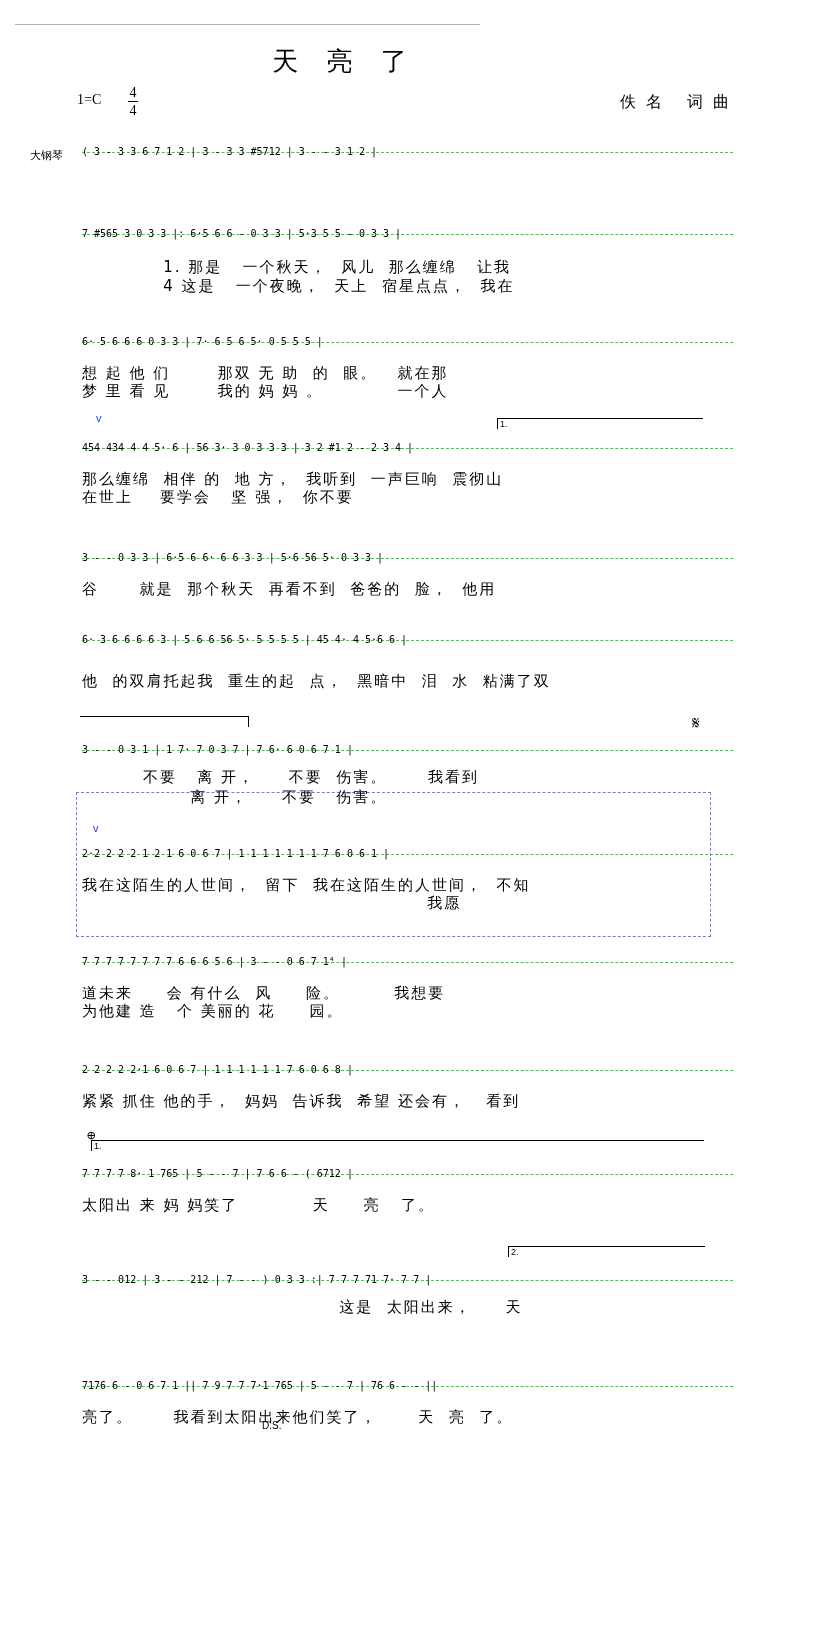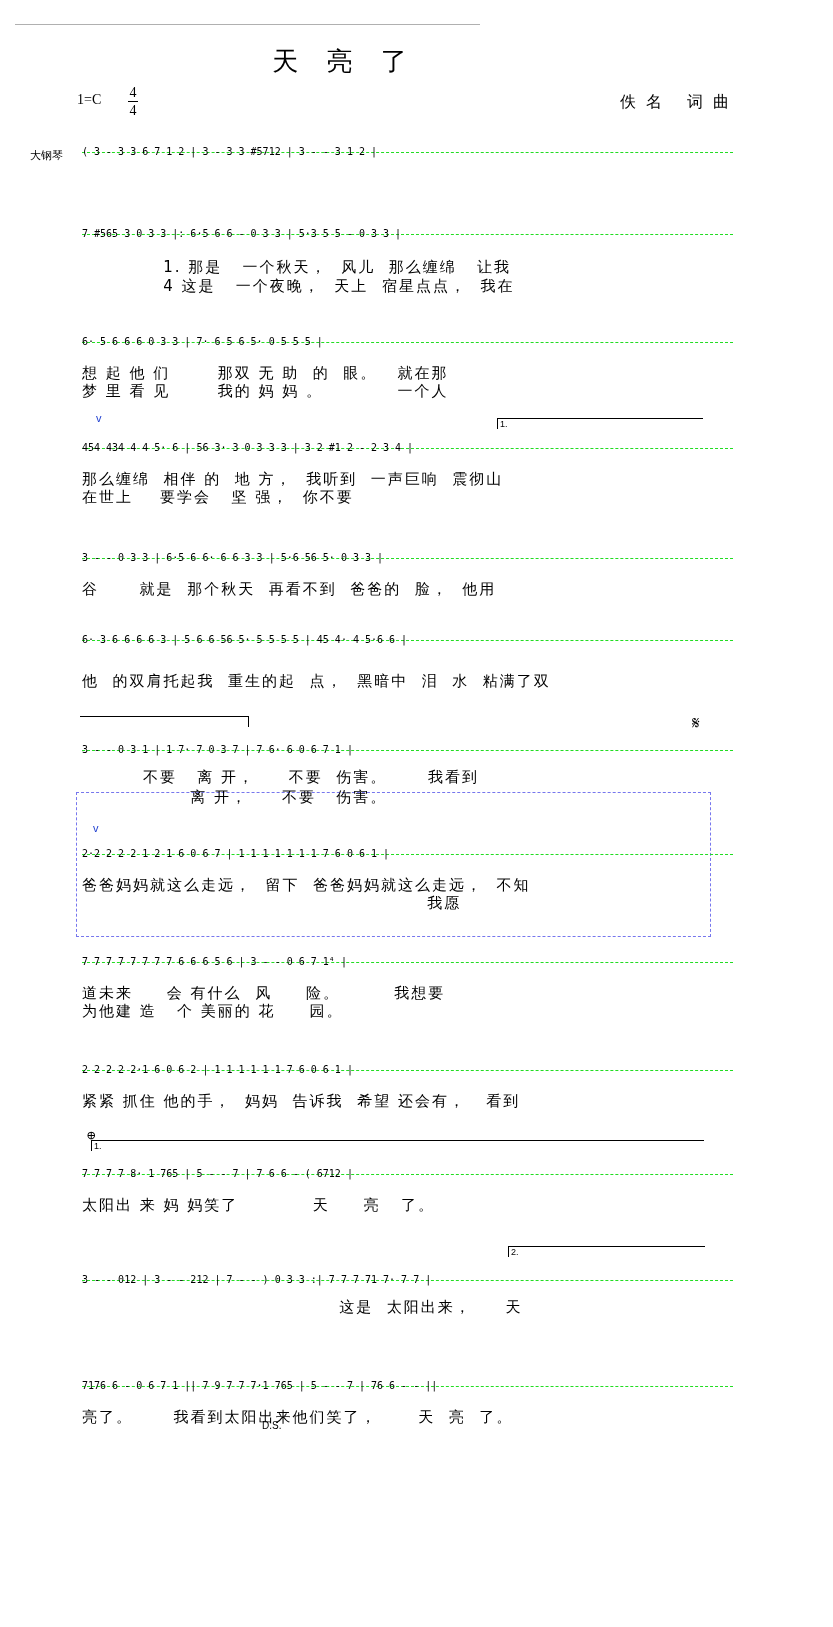--- a/index.html
+++ b/index.html
@@ -93,34 +93,34 @@
   <div class="staffline" style="top:12px"></div>
   <div class="notes" style="top:2px">3 - - 0 3 1 | 1 7· 7 0 3 7 | 7 6· 6 0 6 7 1 |</div>
   <div class="lyric" style="top:30px">         不要   离 开，     不要  伤害。      我看到</div>
   <div class="lyric" style="top:50px">                离 开，     不要   伤害。</div>
 </div>
 
 <div class="system" style="top:842px">
   <div class="breath" style="left:93px;top:-20px">v</div>
   <div class="staffline" style="top:12px"></div>
   <div class="notes" style="top:2px">2·2 2 2 2 1 2 1 6 0 6 7 | 1 1 1 1 1 1 1 7 6 0 6 1 |</div>
-  <div class="lyric" style="top:34px">爸爸妈妈就这么走远，  留下  爸爸妈妈就这么走远，  不知</div>
+  <div class="lyric" style="top:34px">我在这陌生的人世间，  留下  我在这陌生的人世间，  不知</div>
   <div class="lyric" style="top:52px">                                                   我愿</div>
 </div>
 
 <div class="system" style="top:950px">
   <div class="staffline" style="top:12px"></div>
   <div class="notes" style="top:2px">7 7 7 7 7 7 7 7 6 6 6 5 6 | 3 - - 0 6 7 1⁴ |</div>
   <div class="lyric" style="top:34px">道未来     会 有什么  风     险。        我想要</div>
   <div class="lyric" style="top:52px">为他建 造   个 美丽的 花     园。</div>
 </div>
 
 <div class="system" style="top:1058px">
   <div class="staffline" style="top:12px"></div>
-  <div class="notes" style="top:2px">2 2 2 2 2·1 6 0 6 2 | 1 1 1 1 1 1 7 6 0 6 1 |</div>
+  <div class="notes" style="top:2px">2 2 2 2 2·1 6 0 6 7 | 1 1 1 1 1 1 7 6 0 6 8 |</div>
   <div class="lyric" style="top:34px">紧紧 抓住 他的手，  妈妈  告诉我  希望 还会有，   看到</div>
 </div>
 
 <div class="system" style="top:1162px">
   <div class="mark" style="left:86px;top:-34px;font-size:12px">⊕</div>
   <div class="volta" style="left:91px;top:-22px;width:612px">
       <span>1.</span>
     </div>
   <div class="staffline" style="top:12px"></div>
   <div class="notes" style="top:2px">7 7 7 7 8· 1 765 | 5 - - 7 | 7 6 6 - ( 6712 |</div>

